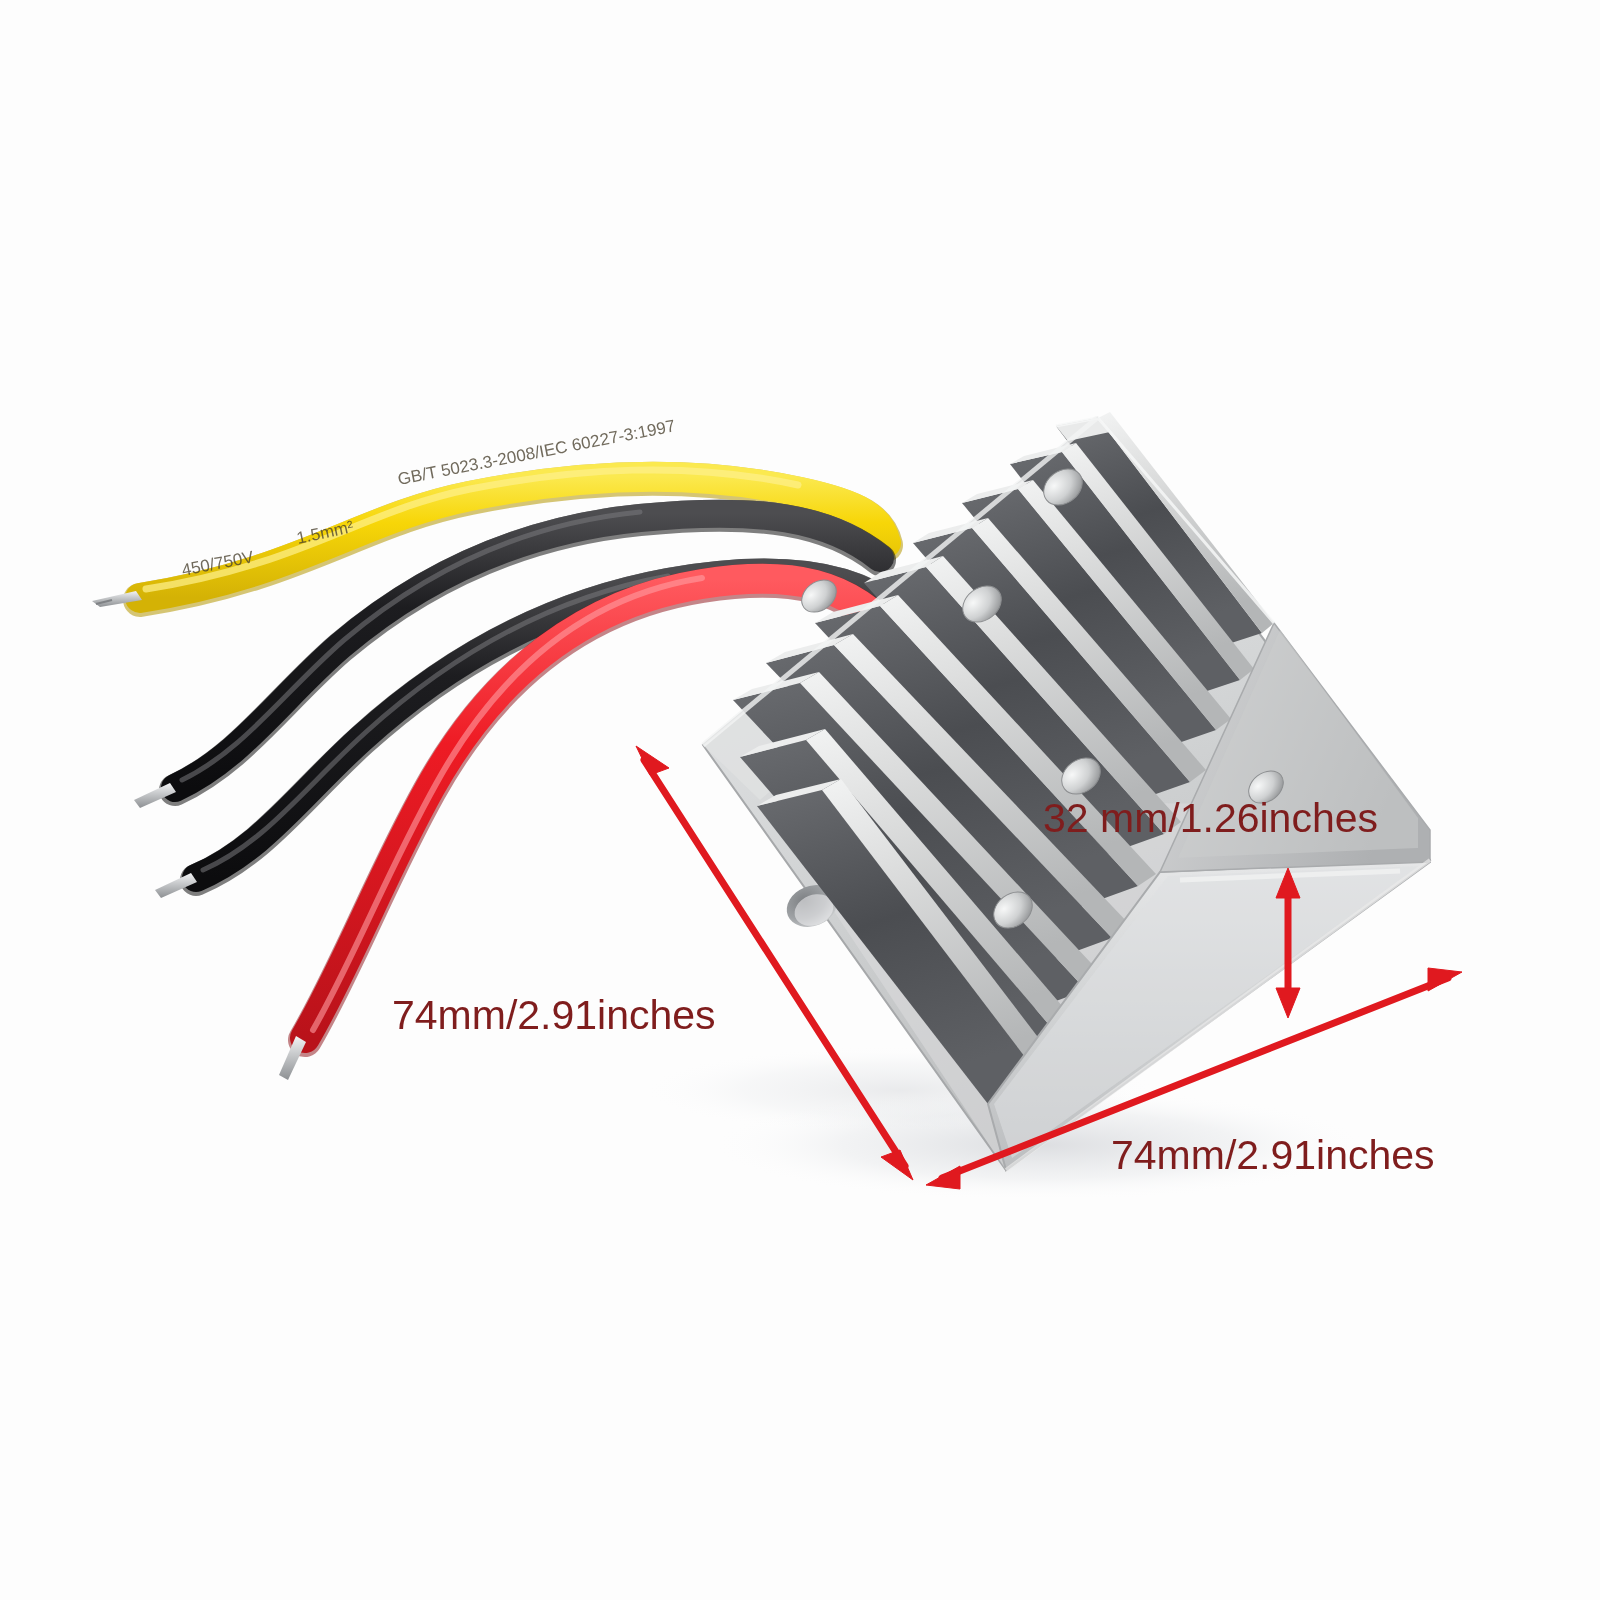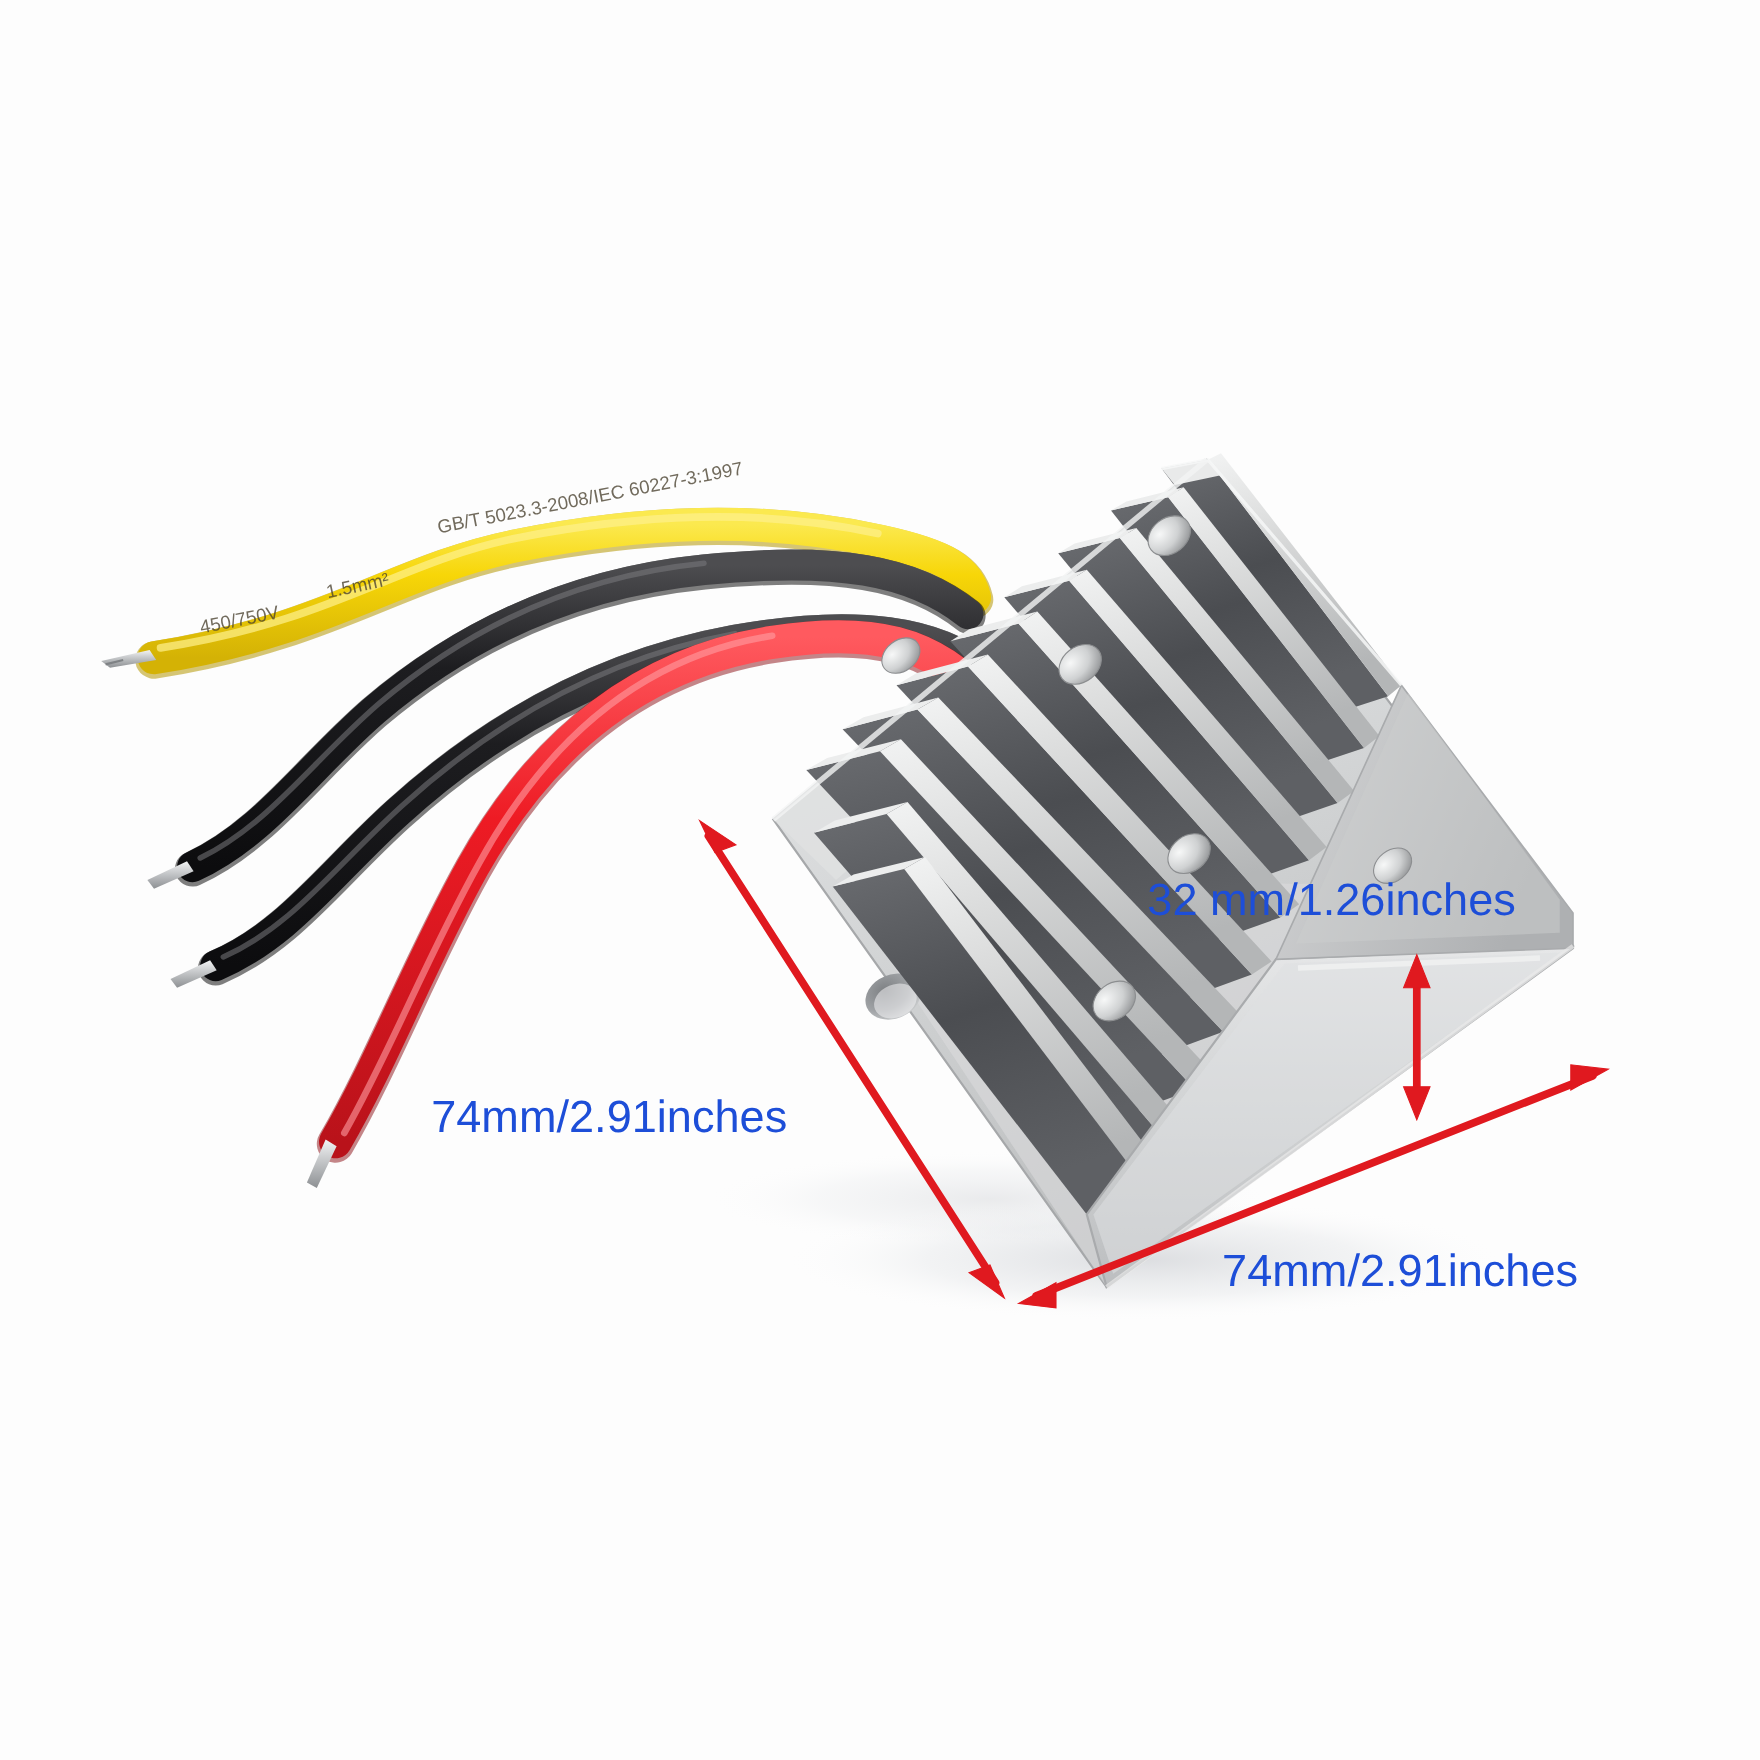--- a/index.html
+++ b/index.html
@@ -7,21 +7,21 @@
     width:1600px;height:1600px;
     background:#fdfdfd;
     font-family:"Liberation Sans","DejaVu Sans",sans-serif;
     overflow:hidden;
     position:relative;
   }
   #stage{position:absolute;inset:0;width:1600px;height:1600px;}
   svg.layer{position:absolute;left:0;top:0;width:1600px;height:1600px;}
   .dimlabel{
     position:absolute;
-    color:#1d4ed8;
+    color:#7f1d1d;
     font-family:"Liberation Sans","DejaVu Sans",sans-serif;
     font-weight:400;
     white-space:nowrap;
     letter-spacing:0px;
     user-select:none;
   }
   #label-height{left:1043px;top:795px;font-size:41px;}
   #label-left  {left:392px; top:992px; font-size:41px;}
   #label-bottom{left:1111px;top:1132px;font-size:41px;}
   .wiretext{

